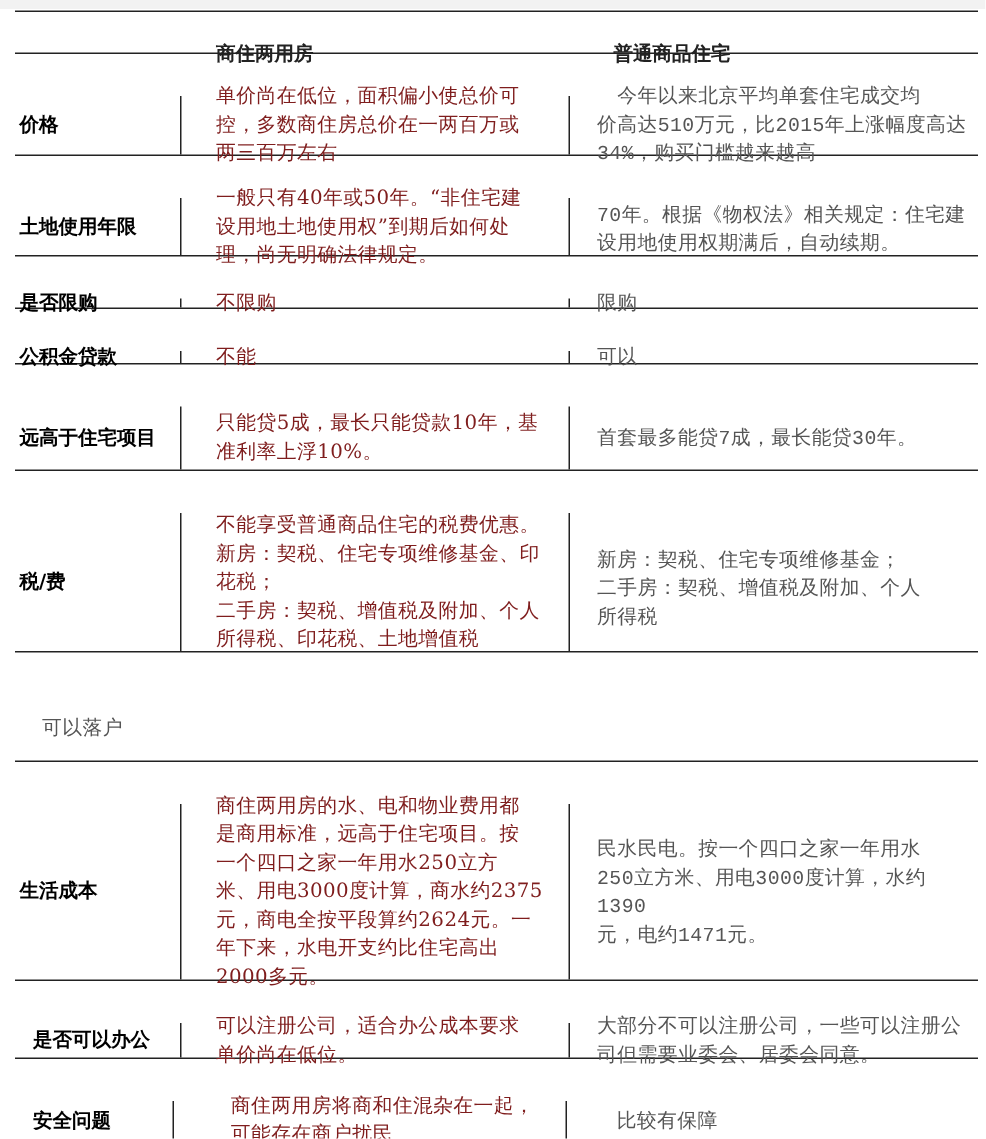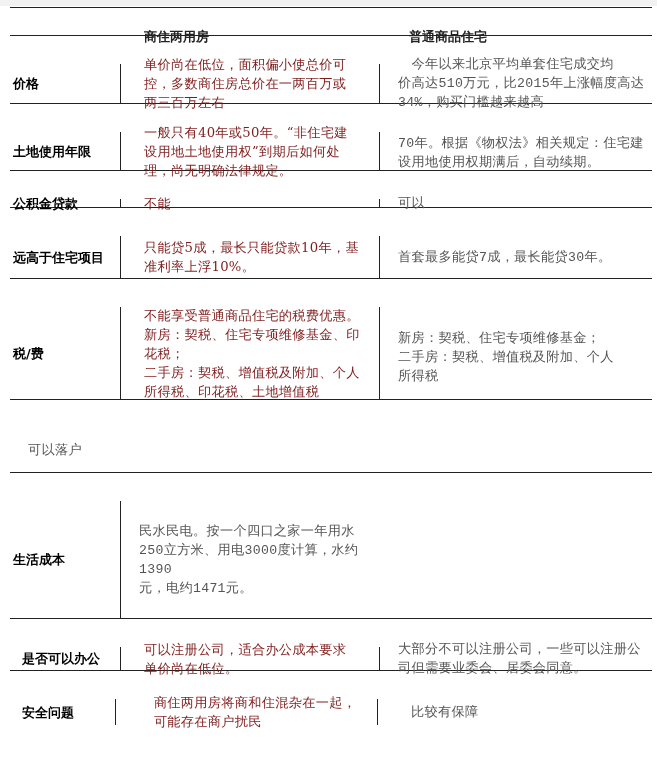--- a/index.html
+++ b/index.html
@@ -113,20 +113,29 @@
         <span class="txt">一般只有40年或50年。“非住宅建
 设用地土地使用权”到期后如何处
 理，尚无明确法律规定。</span>
       </div>
     <div class="cell c3 top-align">
         <span class="txt">70年。根据《物权法》相关规定：住宅建
 设用地使用权期满后，自动续期。</span>
       </div>
   </div>
 
+  <div class="row" style="height:35px;">
+    <div class="cell c1">是否限购</div>
+    <div class="cell c2">
+        <span class="txt">不限购</span>
+      </div>
+    <div class="cell c3">
+        <span class="txt">限购</span>
+      </div>
+  </div>
 
   <div class="row" style="height:37px;justify-content:space-between;">
     <div class="cell c1">公积金贷款</div>
     <div class="cell c2">
         <span class="txt">不能</span>
       </div>
     <div class="cell c3">
         <span class="txt">可以</span>
       </div>
   </div>
@@ -159,20 +168,29 @@
   </div>
 
   <div class="row" style="height:73px;">
     <div class="cell c3">
         <span class="txt">可以落户</span>
       </div>
   </div>
 
   <div class="row" style="height:146px;">
     <div class="cell c1">生活成本</div>
+    <div class="cell c2">
+        <span class="txt">商住两用房的水、电和物业费用都
+是商用标准，远高于住宅项目。按
+一个四口之家一年用水250立方
+米、用电3000度计算，商水约2375
+元，商电全按平段算约2624元。一
+年下来，水电开支约比住宅高出
+2000多元。</span>
+      </div>
     <div class="cell c3">
         <span class="txt">民水民电。按一个四口之家一年用水
 250立方米、用电3000度计算，水约1390
 元，电约1471元。</span>
       </div>
   </div>
 
   <div class="row" style="height:52px;">
     <div class="cell c1" style="padding-left:12px;">是否可以办公</div>
     <div class="cell c2">

